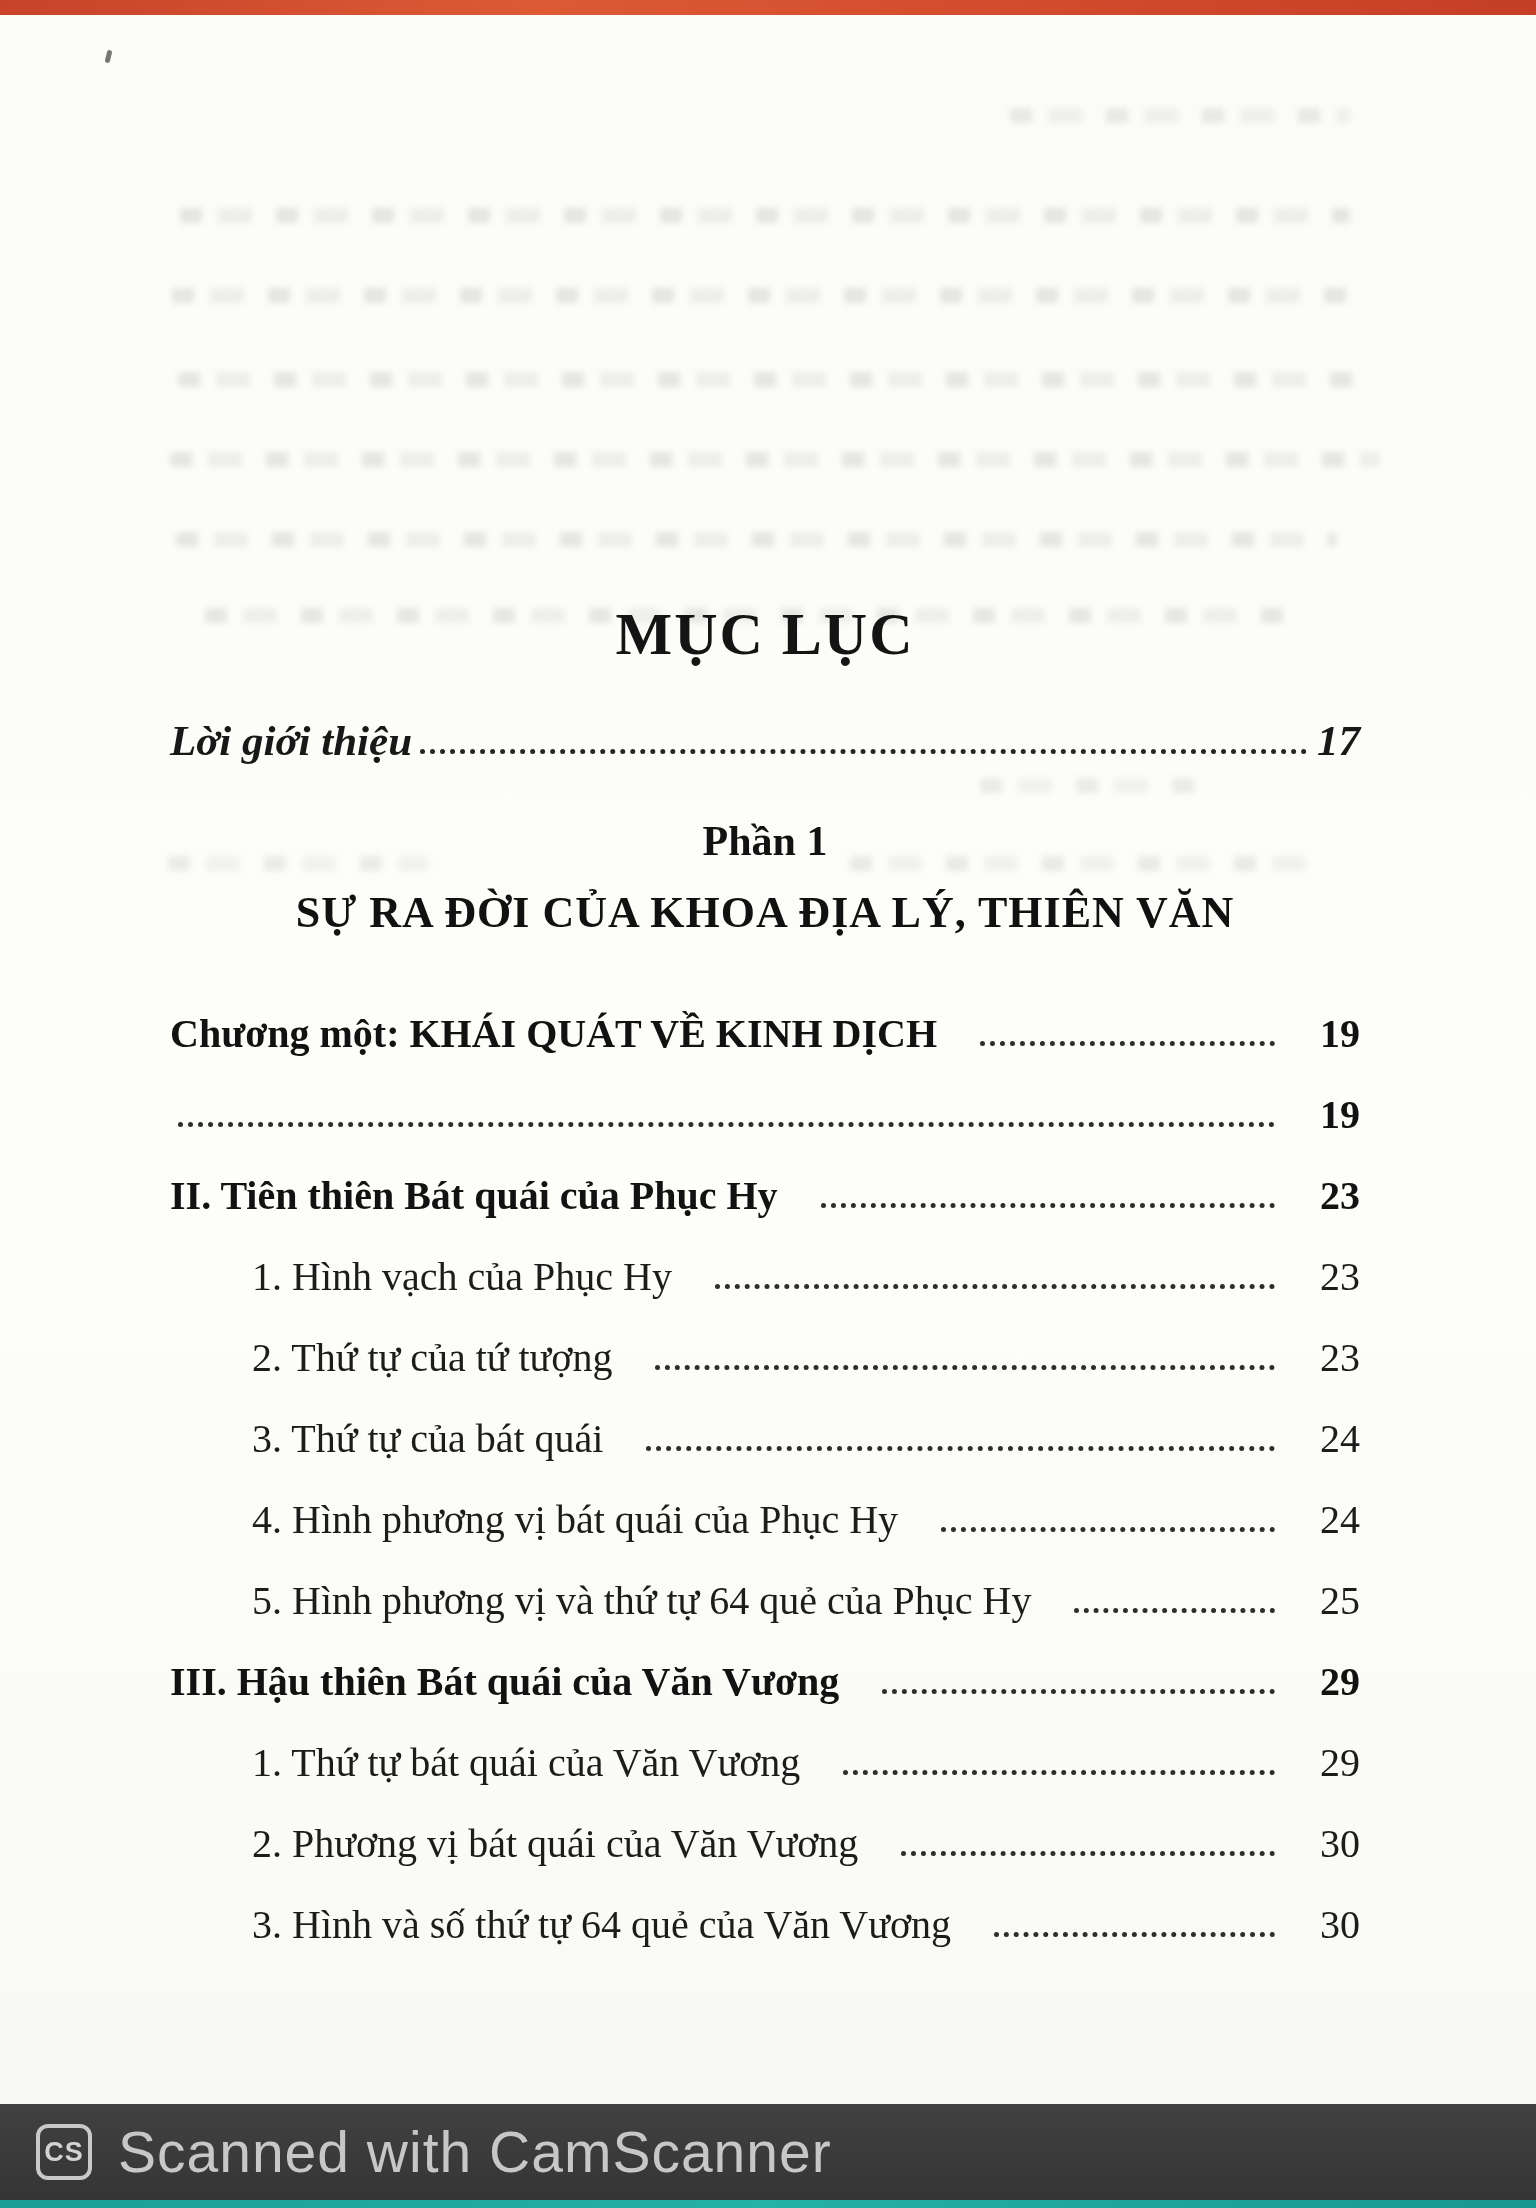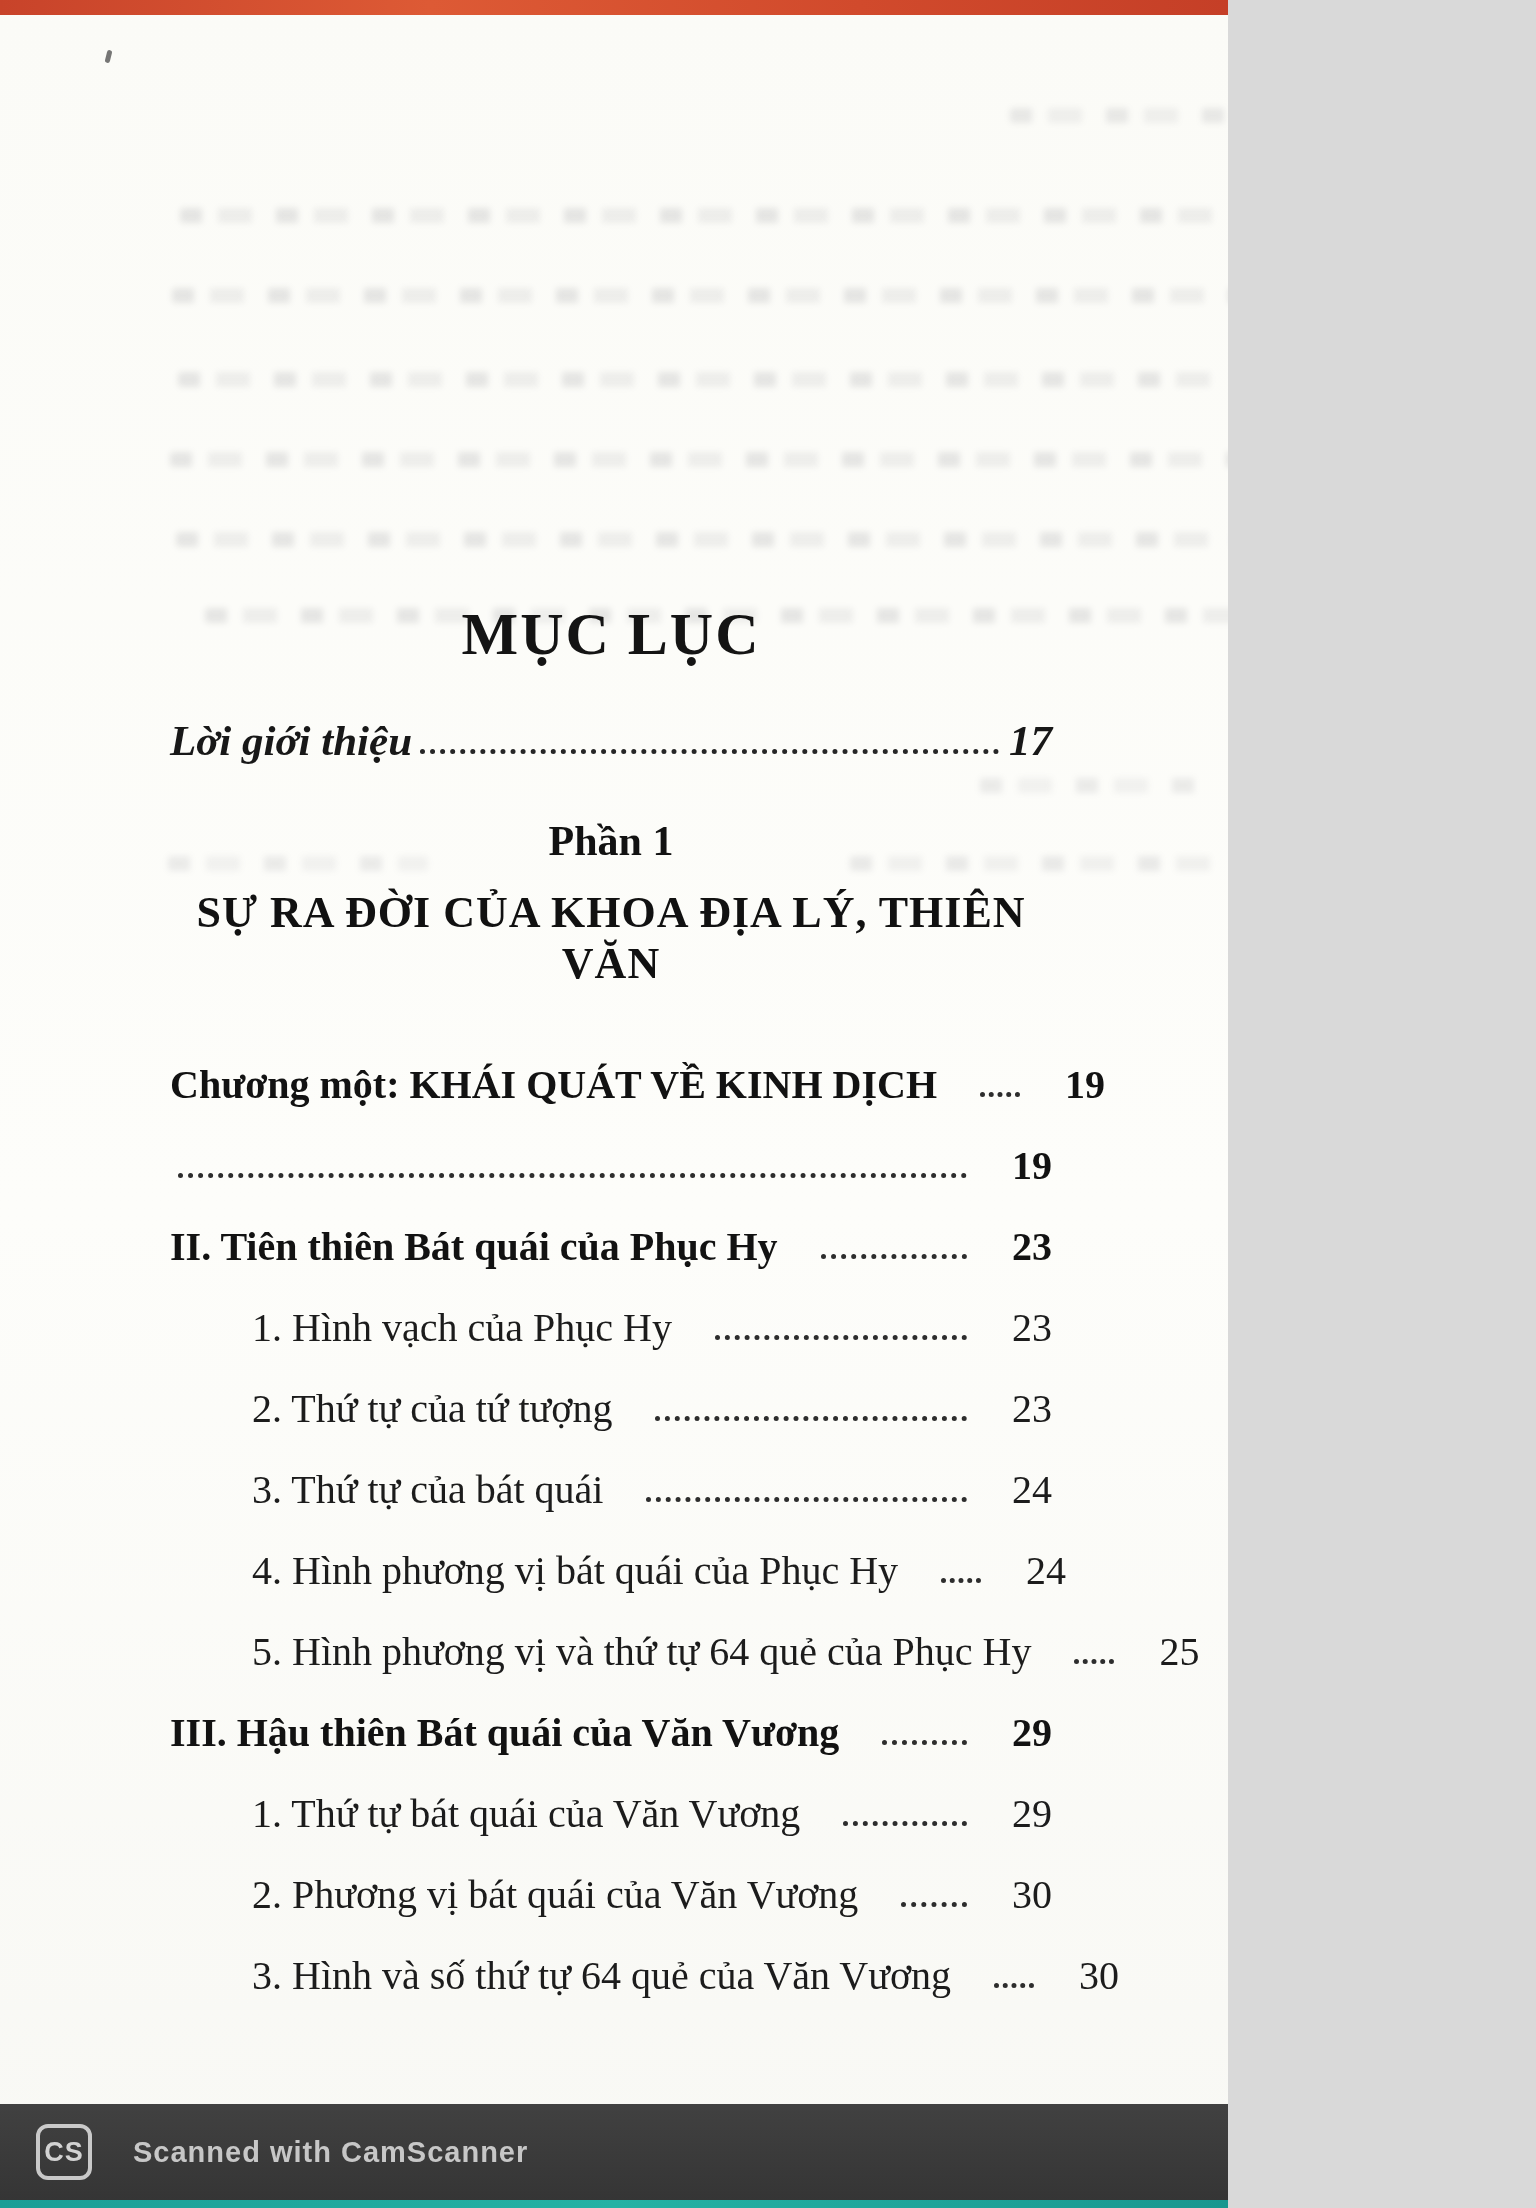--- a/index.html
+++ b/index.html
@@ -1,20 +1,20 @@
 <!DOCTYPE html>
 <html><head>
 <meta charset="utf-8">
 <style>
   * { margin:0; padding:0; box-sizing:border-box; }
   html,body { width:1536px; height:2208px; }
   body { background:#d9d9d9; font-family:"Liberation Serif","DejaVu Serif",serif; }
 
   .scan-page {
-    position:relative; width:1228px; height:2208px; overflow:hidden;
+    position:relative; width:1536px; height:2208px; overflow:hidden;
     background:linear-gradient(180deg,#fbfbf7 0%, #fdfdfa 55%, #f8f8f4 100%);
     color:#1e1e1e;
   }
 
   .top-strip {
     position:absolute; top:0; left:0; width:100%; height:15px;
     background:linear-gradient(90deg,#c8432a 0%, #dd5a35 35%, #d14a2c 70%, #c53f27 100%);
   }
   .bottom-strip {
     position:absolute; bottom:0; left:0; width:100%; height:8px;
@@ -87,21 +87,21 @@
     display:flex; align-items:center; z-index:3;
     font-family:"Liberation Sans","DejaVu Sans",sans-serif;
   }
   .cs-logo {
     width:56px; height:56px; margin-left:36px; flex:0 0 auto;
     border:4px solid #c9c9c9; border-radius:12px;
     display:flex; align-items:center; justify-content:center;
     color:#d2d2d2; font-size:27px; font-weight:700; letter-spacing:1px;
   }
   .wm-text {
-    margin-left:41px; font-size:29px; color:#c7c7c7; letter-spacing:1px; font-weight:700;
+    margin-left:26px; font-size:57px; color:#c7c7c7; letter-spacing:1px; font-weight:400;
   }
 </style>
 </head>
 <body>
 
 <div class="scan-page">
 
   <div class="top-strip"></div>
 
   <div class="speck"></div>

